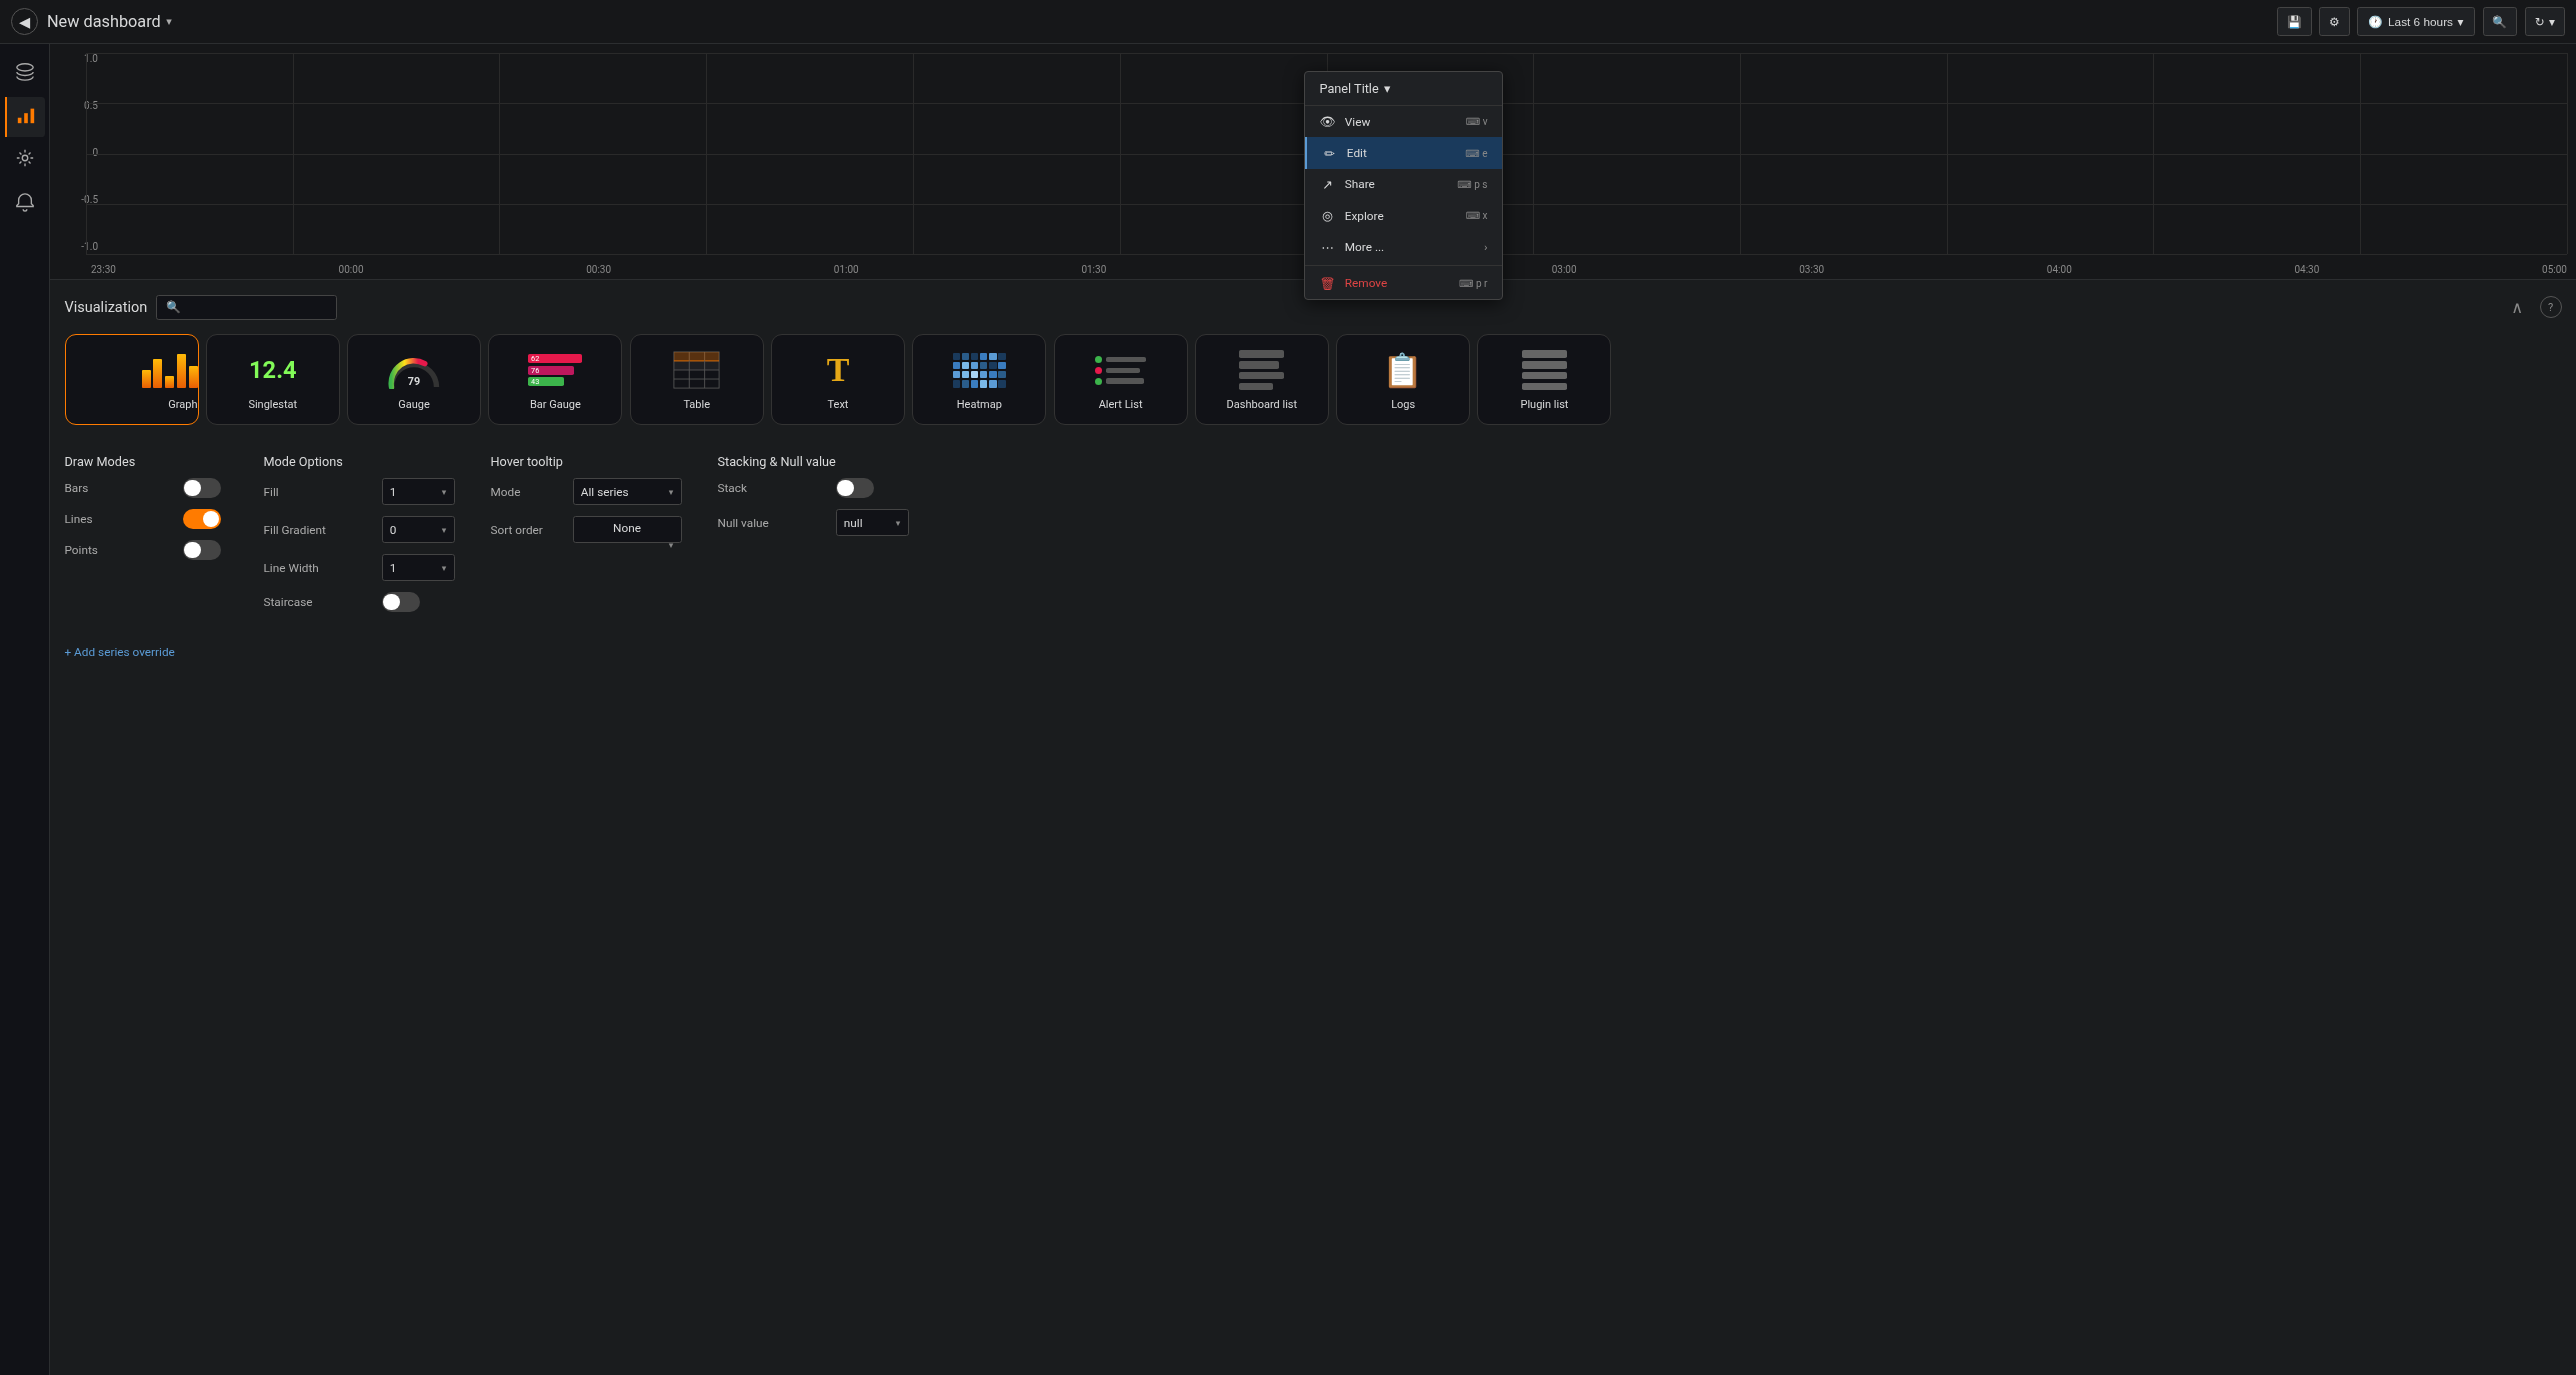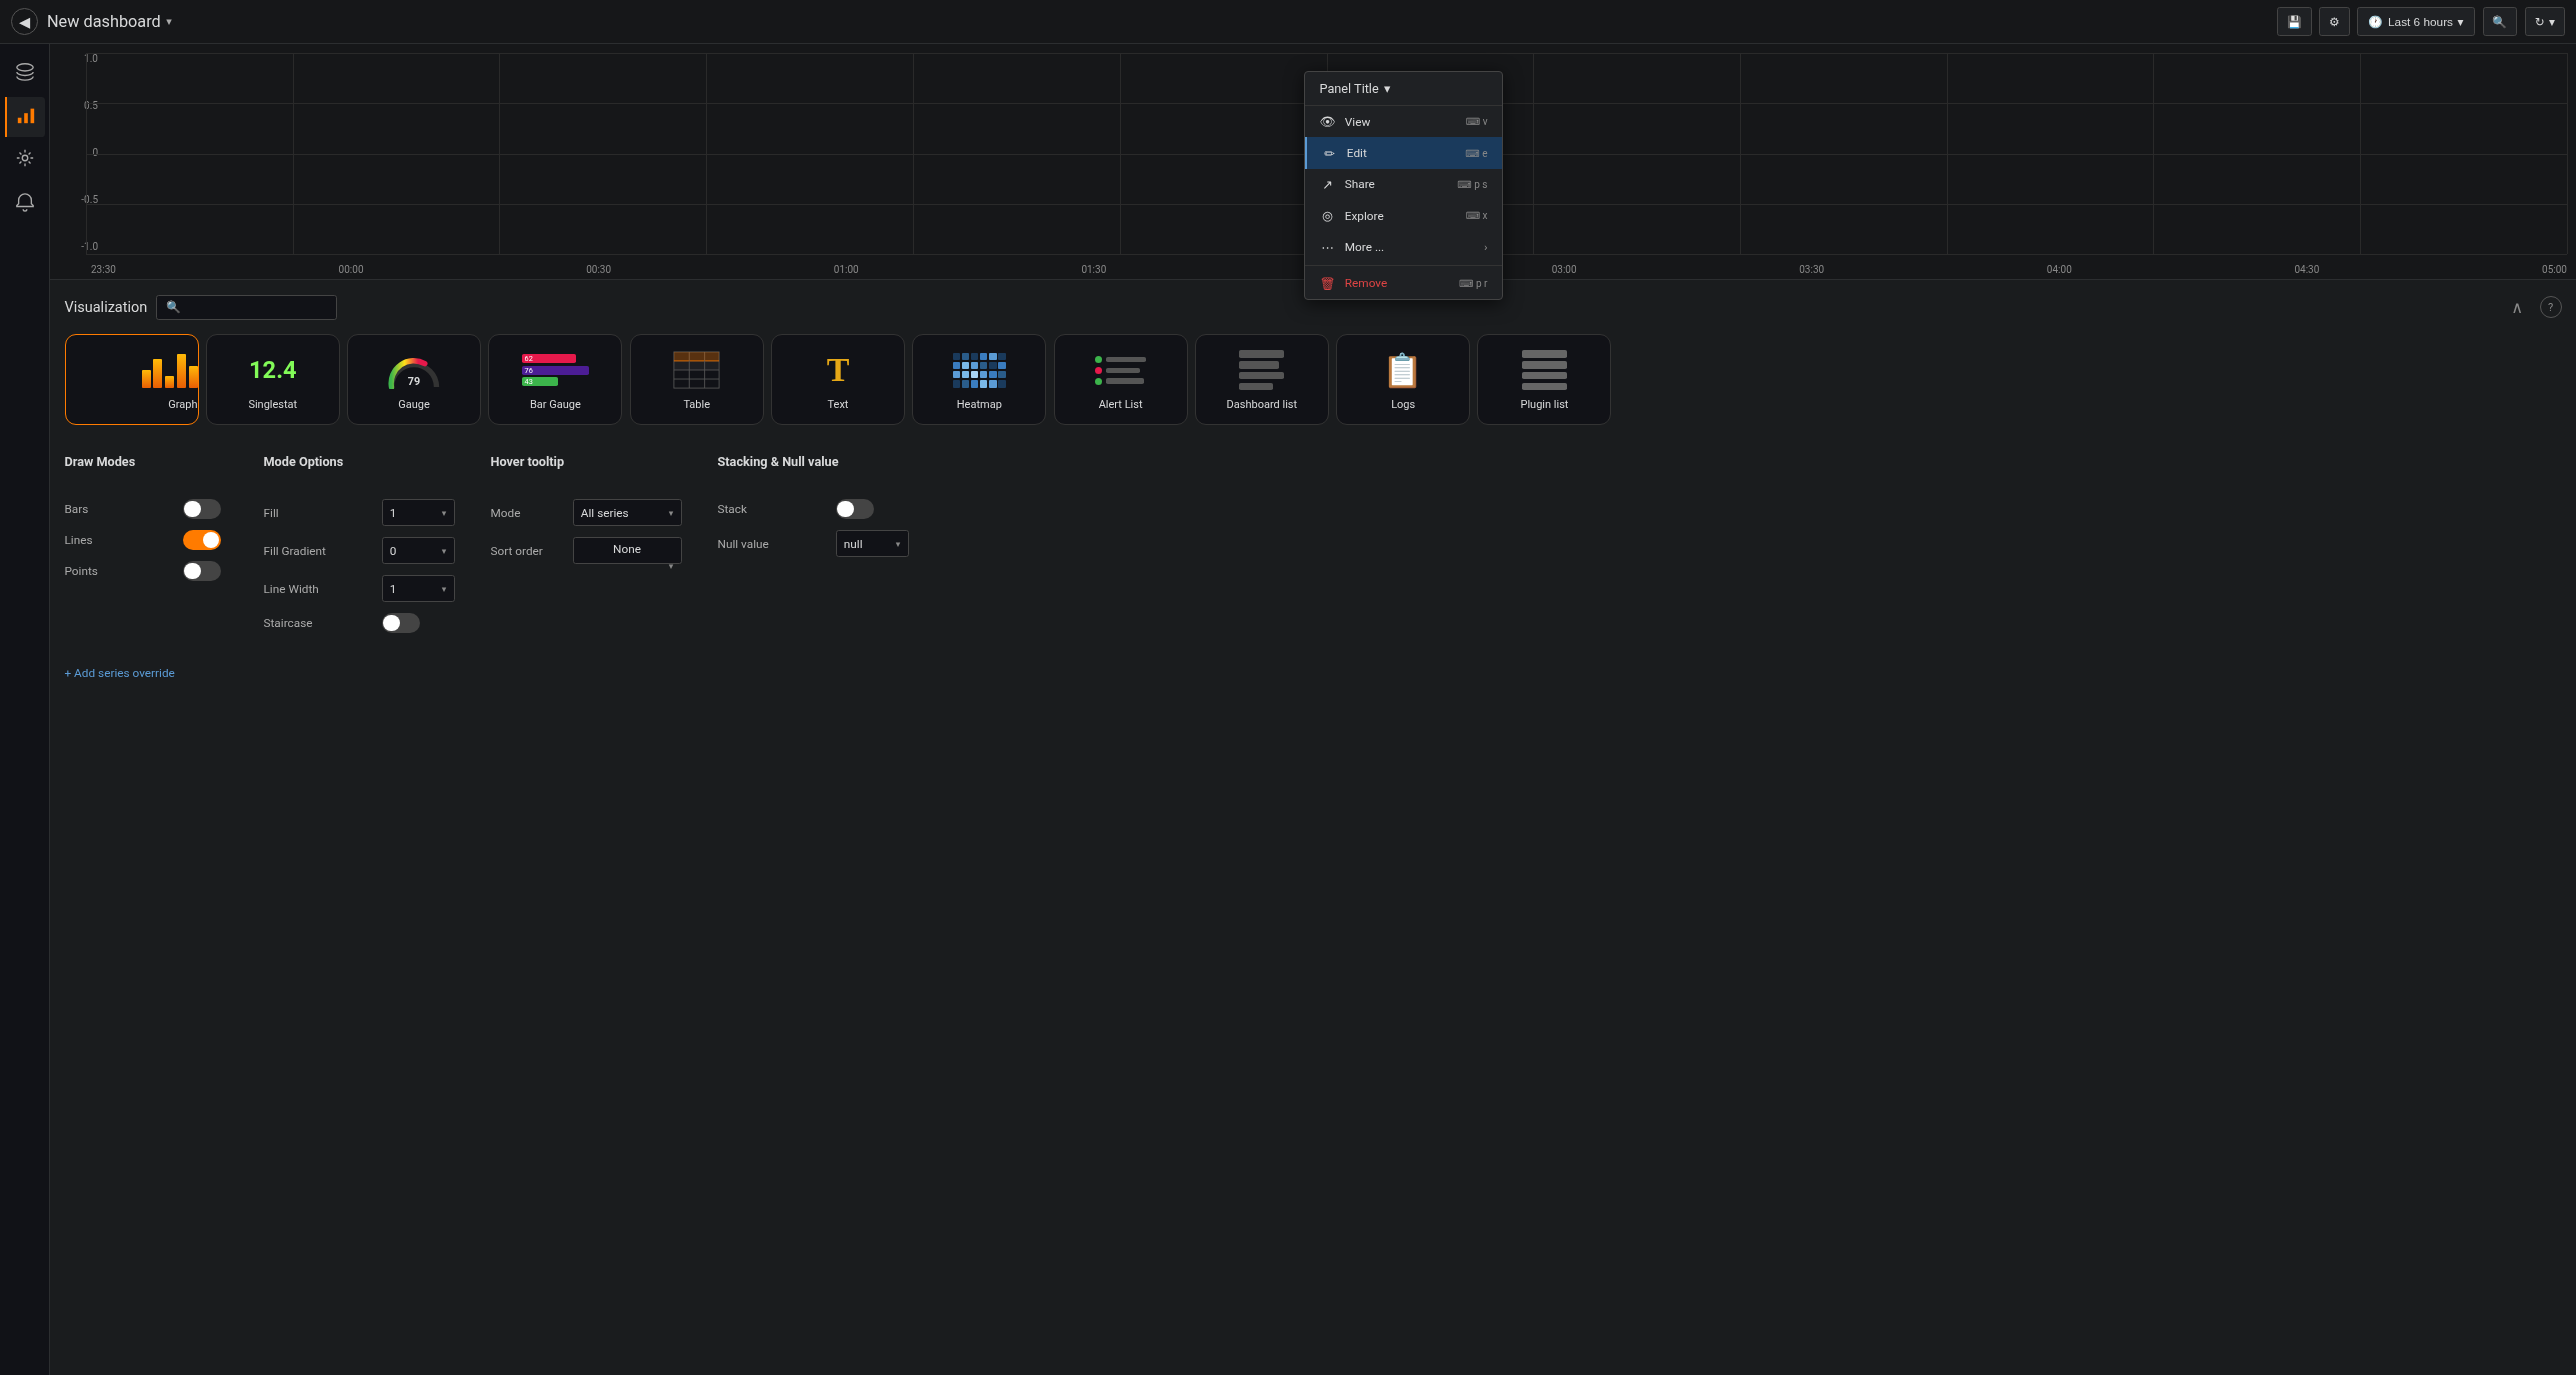--- a/index.html
+++ b/index.html
@@ -291,22 +291,22 @@
       display: flex;
       gap: 36px;
       flex-wrap: wrap;
     }
     .options-group {
       min-width: 163px;
     }
     .options-group-title {
       font-size: 12.7px;
       color: #d8d9da;
-      margin-bottom: 30px;
-      font-weight: 700;
+      margin-bottom: 9px;
+      font-weight: 400;
     }
     .option-row {
       display: flex;
       align-items: center;
       margin-bottom: 11px;
       gap: 9px;
     }
     .option-label {
       width: 109px;
       color: #aaa;
@@ -597,21 +597,21 @@
                 <text x="30" y="38" text-anchor="middle" fill="#d8d9da" font-size="12" font-weight="bold">79</text>
               </svg>
             </div>
             <span class="viz-item-label">Gauge</span>
           </div>
 
           <div class="viz-item">
             <div class="viz-icon">
               <div class="bargauge-bars">
                 <div class="bg-bar" style="background:#e6194b; width:54px;">62</div>
-                <div class="bg-bar" style="background:#4c1d95; width:67px;">76</div>
+                <div class="bg-bar" style="background:#be185d; width:46px;">76</div>
                 <div class="bg-bar" style="background:#3cb44b; width:36px;">43</div>
               </div>
             </div>
             <span class="viz-item-label">Bar Gauge</span>
           </div>
 
           <div class="viz-item">
             <div class="viz-icon">
               <svg width="47" height="38" viewBox="0 0 52 42">
                 <rect x="1" y="1" width="50" height="40" fill="none" stroke="#555" stroke-width="1"></rect>

